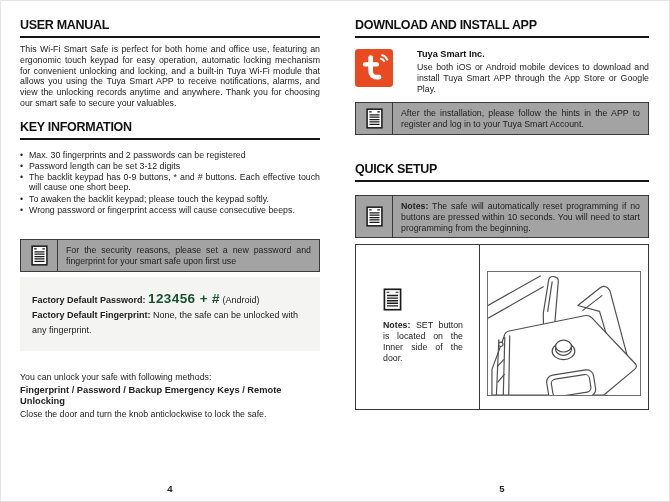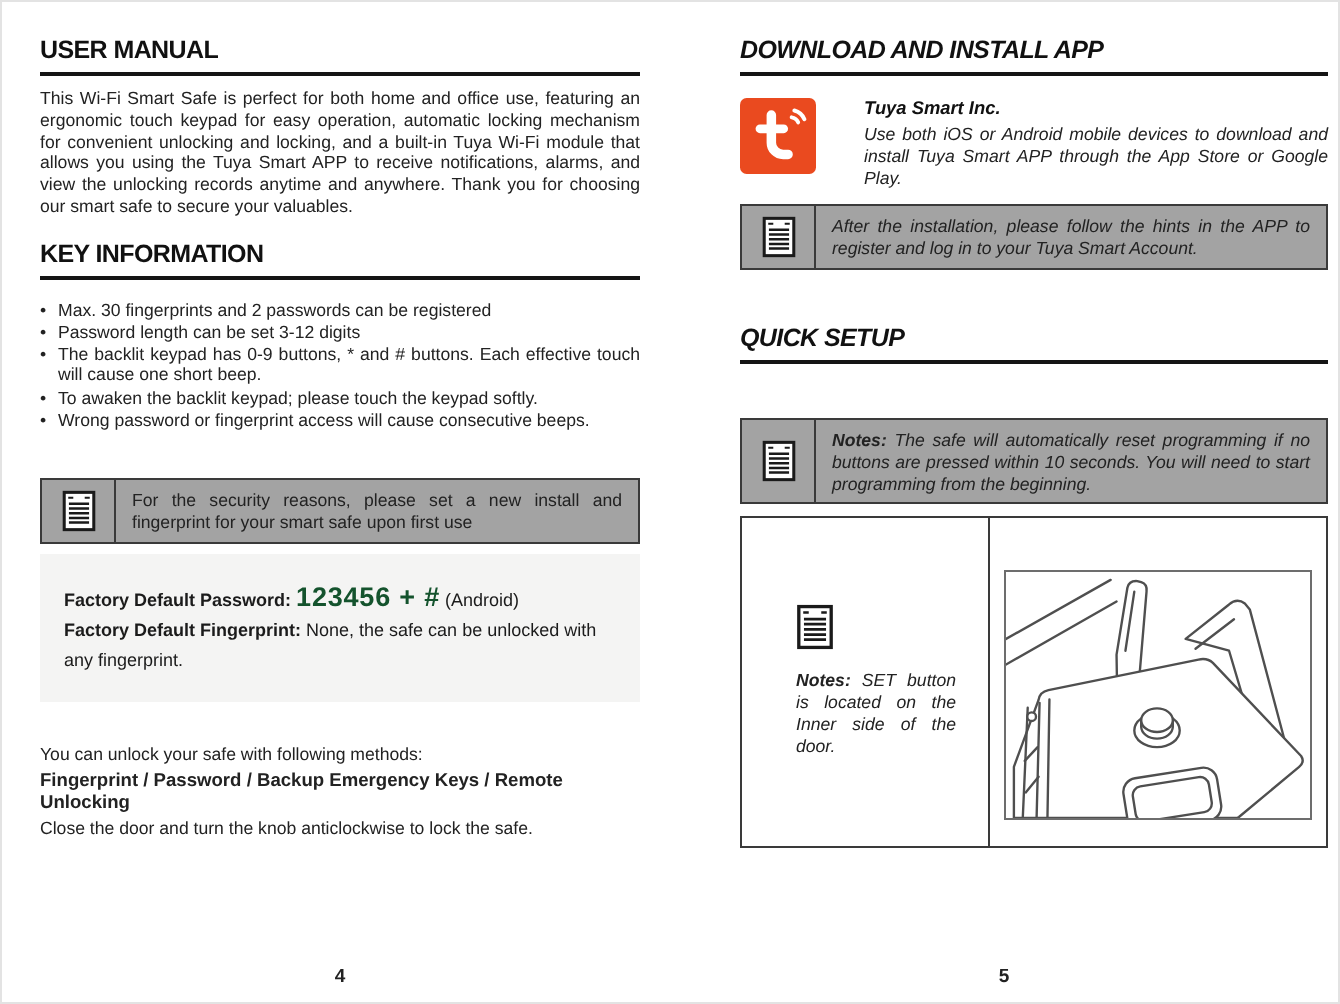--- a/index.html
+++ b/index.html
@@ -7,21 +7,21 @@
   body {
     position:relative;
     background:#ffffff;
     font-family:"Liberation Sans","DejaVu Sans",sans-serif;
     color:#1b1b1b;
     box-shadow: inset 0 0 0 1px #e3e3e3;
     overflow:hidden;
   }
   .page { position:absolute; top:18px; }
   .page-left  { left:20px;  width:300px; }
-  .page-right { left:370px; width:294px;font-style:italic; }
+  .page-right { left:355px; width:294px; }
 
   h2.rule {
     font-size:12.5px; font-weight:bold; letter-spacing:-0.3px;
     color:#111; border-bottom:2px solid #151515; padding-bottom:4px;
     font-stretch:condensed;
   }
   .body-text { font-size:8.8px; line-height:10.8px; text-align:justify; color:#222; }
   .mt-para { margin-top:6px; }
 
   ul.bullets { list-style:none; margin-top:10px; }
@@ -64,21 +64,21 @@
   }
   .pagenum-left  { left:20px;  width:300px; }
   .pagenum-right { left:355px; width:294px; }
 
   .tuya-row { display:flex; margin-top:11px; gap:24px; }
   .tuya-logo { flex-shrink:0; }
   .brand-name { font-size:9.2px; font-weight:bold; margin-bottom:3px; color:#111; }
 
   .mt-note-dl { margin-top:8px; }
   .quick-head { margin-top:27px; }
-  .mt-note-qs { margin-top:27px; }
+  .mt-note-qs { margin-top:13px; }
 
   .figure-table {
     margin-top:6px; border:1.2px solid #3a3a3a; height:166px; display:flex;
   }
   .figure-table .cell-left {
     width:124px; flex-shrink:0; border-right:1.2px solid #3a3a3a;
     padding:43px 14px 0 27px;
   }
   .figure-table .cell-left p {
     margin-top:5px; font-size:8.8px; line-height:11px; text-align:justify; color:#222;
@@ -110,21 +110,21 @@
   </ul>
 
   <div class="notebox mt-notebox">
     <div class="icon-cell">
       <svg width="17" height="21" viewBox="0 0 20 25">
         <rect x="1.2" y="1.4" width="17.6" height="22.2" fill="#fff" stroke="#1a1a1a" stroke-width="1.8"></rect>
         <path d="M3.6 4.6 h3 M13.4 4.6 h3" stroke="#1a1a1a" stroke-width="1.3"></path>
         <path d="M4 8.2 h12 M4 11 h12 M4 13.8 h12 M4 16.6 h12 M4 19.4 h12" stroke="#1a1a1a" stroke-width="1.5"></path>
       </svg>
     </div>
-    <div class="note-text">For the security reasons, please set a new install and fingerprint for your smart safe upon first use</div>
+    <div class="note-text">For the security reasons, please set a new password and fingerprint for your smart safe upon first use</div>
   </div>
 
   <div class="graybox">
     <div class="line">
       <span class="b">Factory Default Password: </span><span class="red pw-value">123456 + #</span><span> (Android)</span>
     </div>
     <div class="line">
       <span class="b">Factory Default Fingerprint:</span><span> None, the safe can be unlocked with any fingerprint.</span>
     </div>
   </div>

